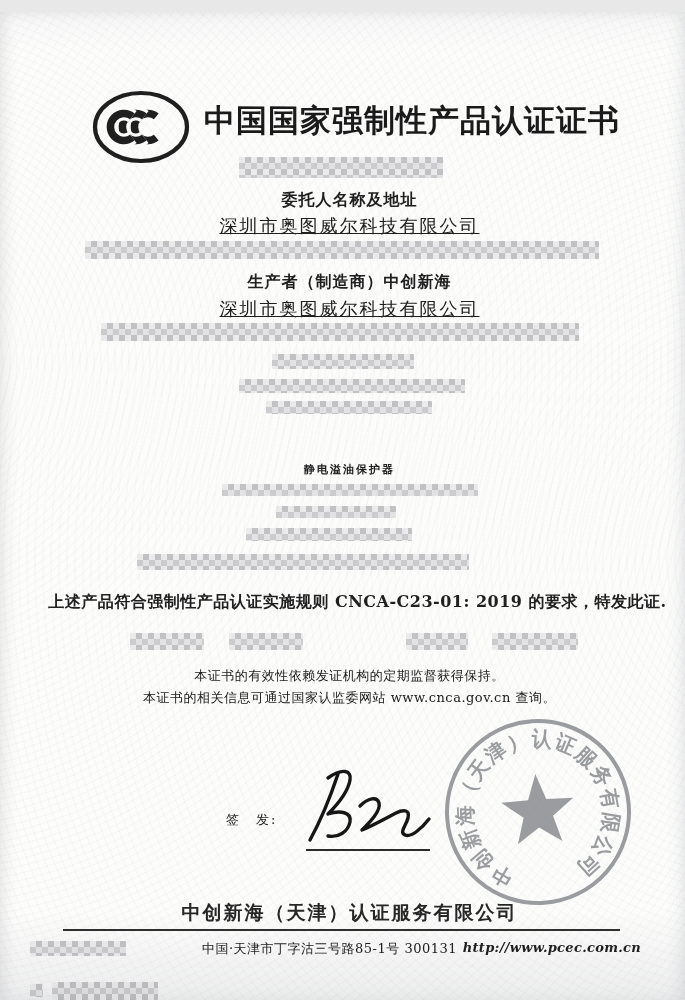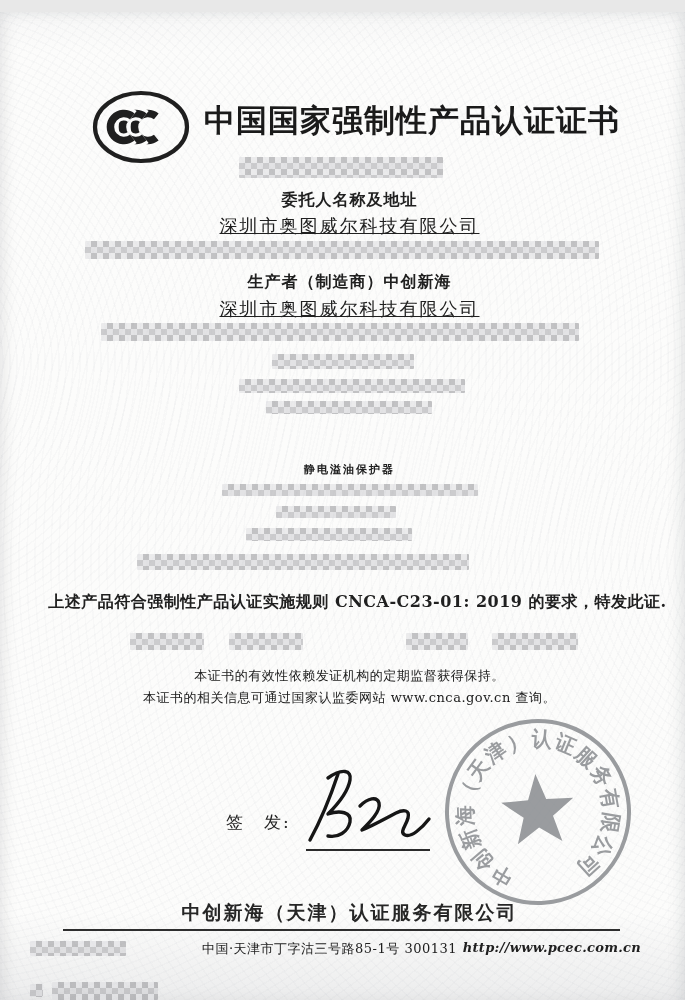--- a/index.html
+++ b/index.html
@@ -32,21 +32,21 @@
       conic-gradient(#b9b9bd 25%, #98989c 0 50%, #d4d4d8 0 75%, #aaaaae 0);
     background-size:12px 12px, 22px 22px;
     background-position:0 0, 3px 5px;
     opacity:.52;
     filter:blur(.4px);
     border-radius:1px;
   }
   .statement{font-size:16px;font-weight:700;letter-spacing:.5px;padding-left:8px;}
   .note-bold{font-size:13px;font-weight:400;letter-spacing:.5px;}
   .note{font-size:13px;letter-spacing:.5px;}
-  .issue-label{font-size:17px;letter-spacing:2px;color:#222;}
+  .issue-label{font-size:13px;letter-spacing:2px;color:#222;}
   .sig-line{border-top:2px solid #2b2b2b;}
   .bottom-company{
     font-family:"DejaVu Sans","Liberation Sans",sans-serif;
     font-size:19px;font-weight:700;letter-spacing:2px;color:#262626;
   }
   .rule{background:#2e2e2e;}
   .footer-address{font-size:13px;letter-spacing:.5px;transform:translateX(-20px);}
   .footer-url{font-size:13px;font-weight:600;letter-spacing:.3px;font-family:"DejaVu Serif","Liberation Serif",serif;font-style:italic;}
   .stamp-wrap{transform:rotate(-4deg);opacity:.82;}
   .pcec-text{

